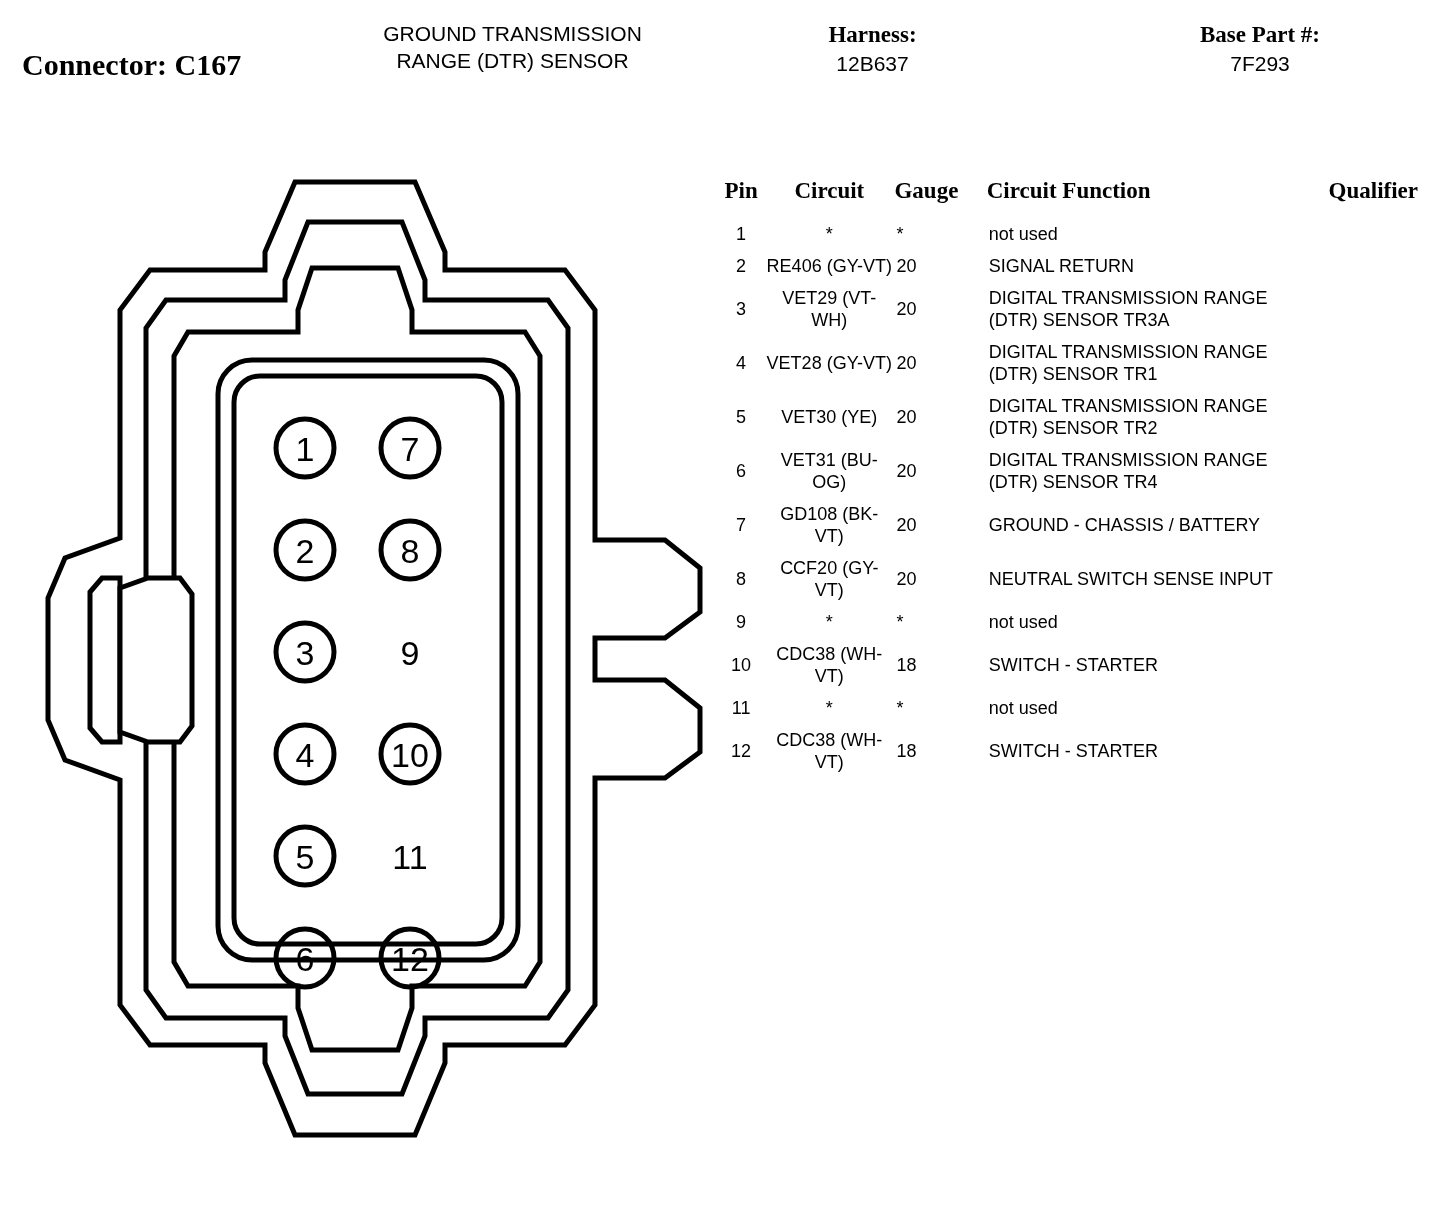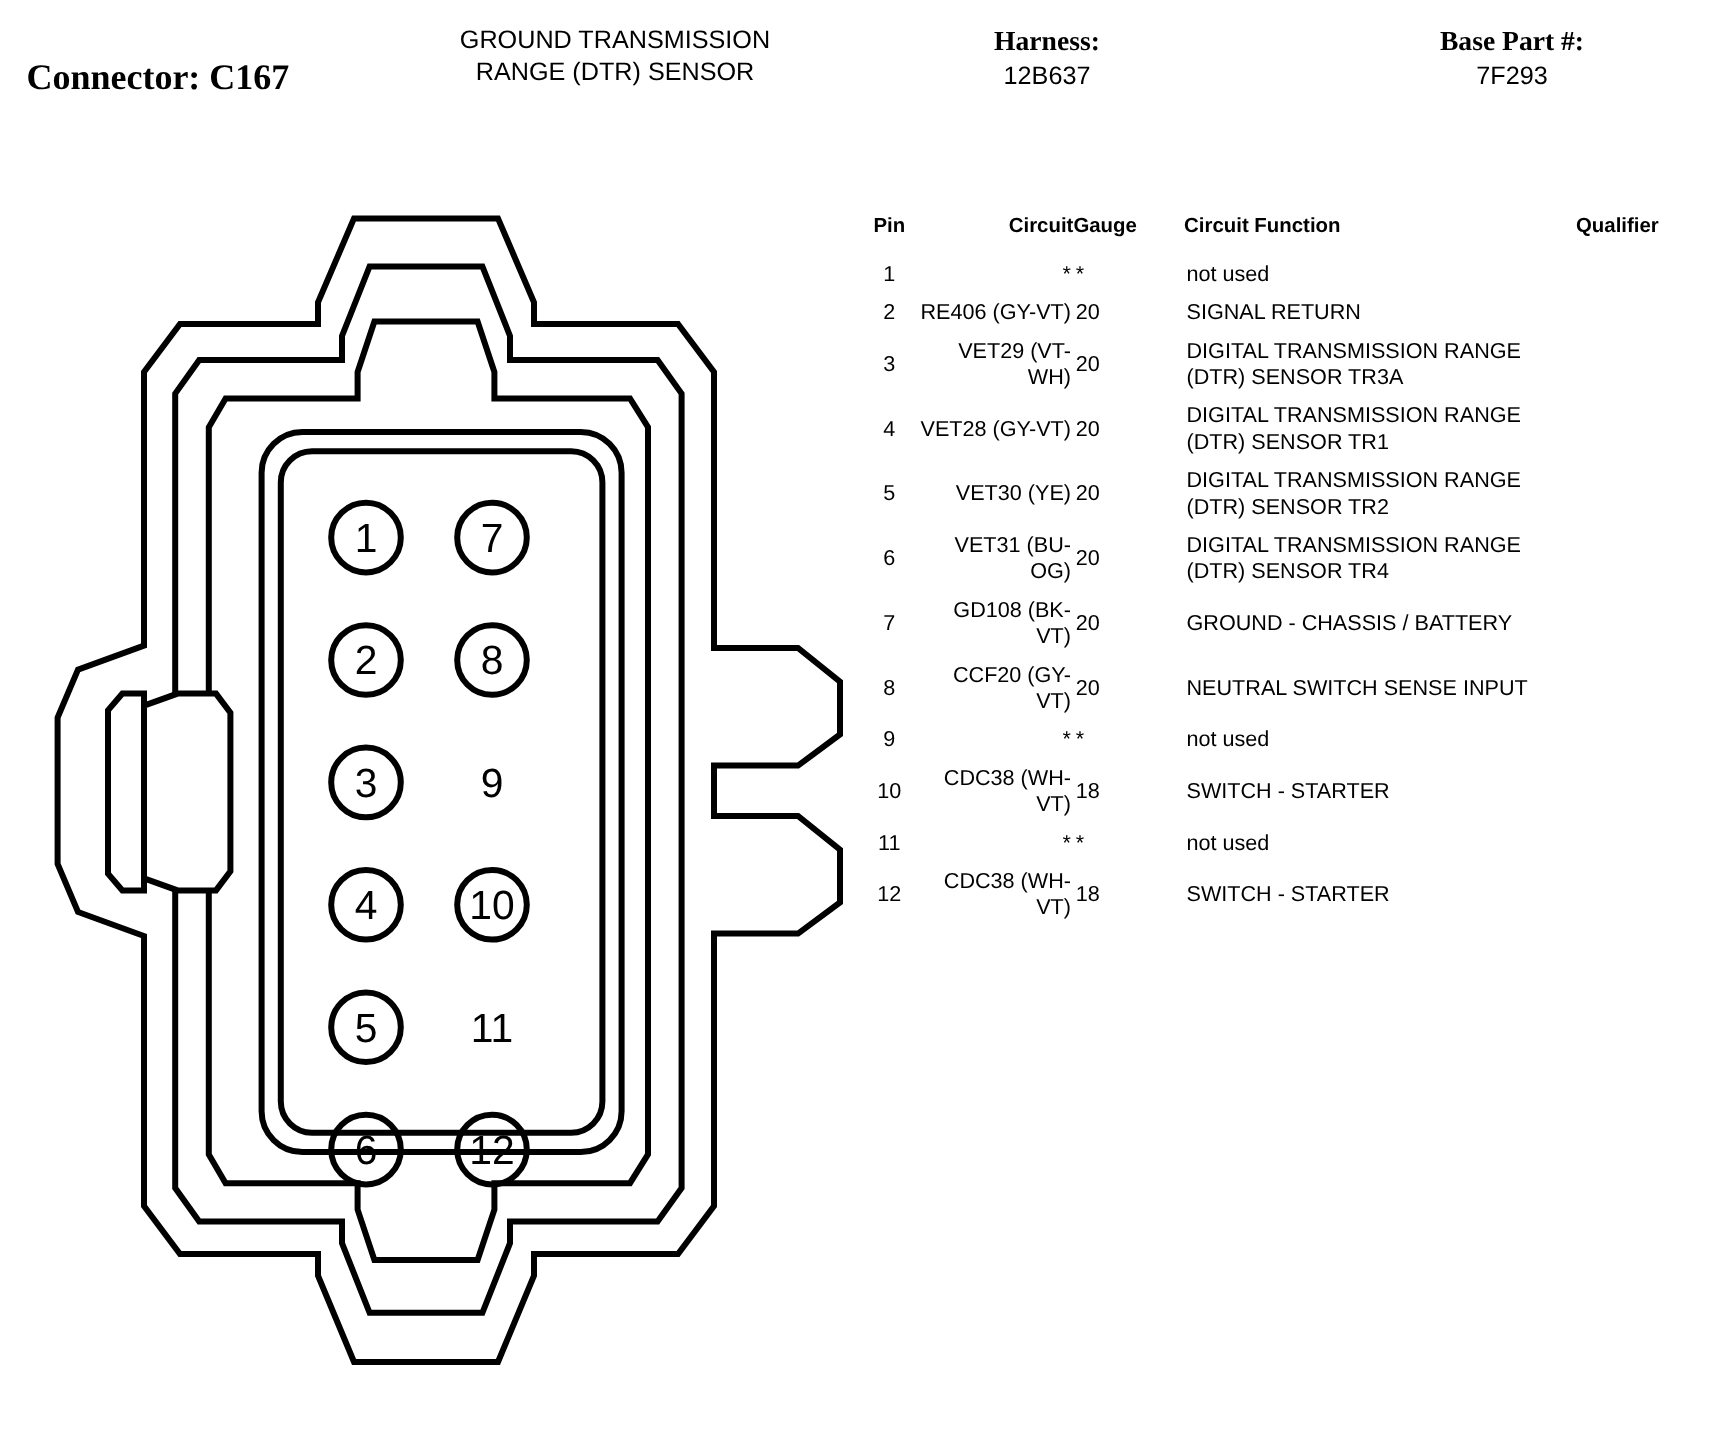--- a/index.html
+++ b/index.html
@@ -76,38 +76,38 @@
     left: 718px;
     top: 178px;
     width: 710px;
   }
   table.pins {
     border-collapse: collapse;
     width: 700px;
     table-layout: fixed;
   }
   table.pins th {
-    font-family: Liberation Sans, sans-serif;
+    font-family: Liberation Serif, serif;
     font-weight: bold;
-    font-size: 17px;
+    font-size: 23px;
     padding: 0 0 14px 0;
     white-space: nowrap;
   }
   table.pins td {
     font-family: "Liberation Sans", sans-serif;
     font-size: 18px;
     vertical-align: middle;
     padding: 5px 2px;
     line-height: 22px;
   }
   th.c-pin, td.c-pin       { width: 46px;  text-align: center; }
-  th.c-circuit, td.c-circuit { width: 130px; text-align: right; }
+  th.c-circuit, td.c-circuit { width: 130px; text-align: center; }
   th.c-gauge, td.c-gauge   { width: 92px;  text-align: left; }
   th.c-func, td.c-func     { width: 290px; text-align: left; padding-left: 10px; }
-  th.c-qual, td.c-qual     { width: 140px; text-align: center; padding-left: 6px; }
+  th.c-qual, td.c-qual     { width: 140px; text-align: right; padding-left: 6px; }
 
   td.c-pin   { font-size: 19px; }
   td.c-gauge { font-size: 19px; }
   td.star    { font-size: 19px; }
   .func-small { font-size: 17px; }
 </style>
 </head>
 <body>
 
 <div id="header">

